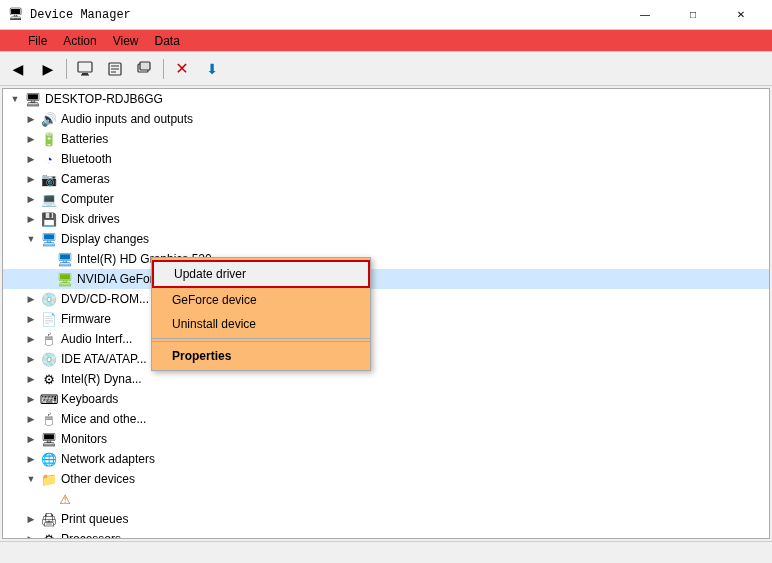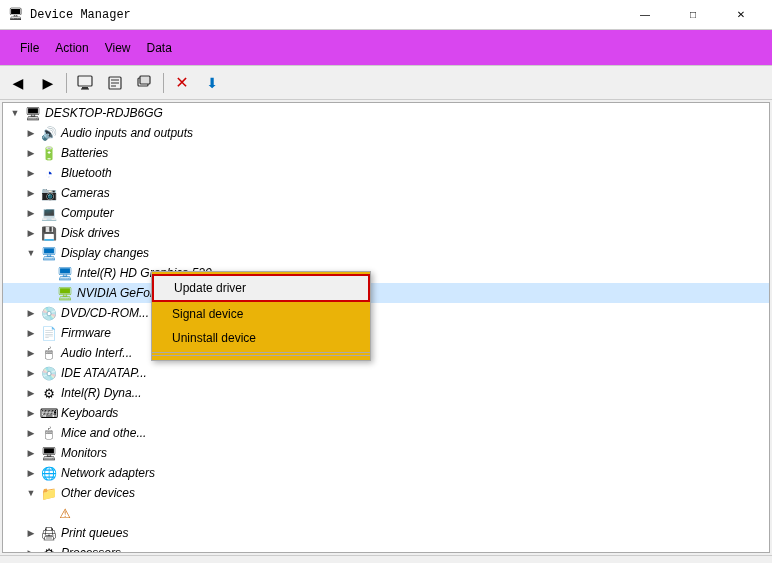--- a/index.html
+++ b/index.html
@@ -47,25 +47,25 @@
       background: transparent;
       cursor: pointer;
       font-size: 10px;
       display: flex;
       align-items: center;
       justify-content: center;
     }
 
     
     .menu-bar {
-      background: #d946ef;
-      height: 36px;
-      display: flex;
-      align-items: center;
-      padding: 0 12px;
+      background: #ef4444;
+      height: 22px;
+      display: flex;
+      align-items: center;
+      padding: 0 20px;
       border-bottom: 1px solid #ccc;
     }
     .menu-item {
       padding: 2px 8px;
       cursor: pointer;
       font-size: 12px;
     }
 
     
     .toolbar {
@@ -142,34 +142,33 @@
       margin: 0 2px;
       flex-shrink: 0;
       display: flex;
       align-items: center;
       justify-content: center;
       font-size: 13px;
     }
     .item-label {
       font-size: 12px;
       padding-left: 2px;
-      font-style: italic;
     }
 
     
     .indent-0 { padding-left: 4px; }
     .indent-1 { padding-left: 20px; }
     .indent-2 { padding-left: 36px; }
 
     
     .context-menu {
       position: absolute;
       top: 168px;
       left: 148px;
-      background: #eab308;
+      background: #fdba74;
       border: 1px solid #aaa;
       box-shadow: 2px 2px 6px rgba(0,0,0,0.3);
       width: 220px;
       z-index: 100;
       padding: 2px 0;
     }
     .context-menu-item {
       padding: 5px 20px;
       cursor: pointer;
       font-size: 12px;
@@ -399,24 +398,25 @@
     <div class="tree-item indent-1">
       <span class="expand-btn">▶</span>
       <span class="item-icon">⚙</span>
       <span class="item-label">Processors</span>
     </div>
 
     <div class="context-menu">
       <div class="update-driver-box">
         <div class="update-driver-inner">Update driver</div>
       </div>
-      <div class="context-menu-item">Signal device</div>
+      <div class="context-menu-item">GeForce device</div>
       <div class="context-menu-item">Uninstall device</div>
       <div class="context-menu-separator"></div>
       <div class="context-menu-separator"></div>
+      <div class="context-menu-item bold">Properties</div>
     </div>
 
   </div>
 </div>
 
 <div class="status-bar">
   <span></span>
 </div>
 
 </body></html>

